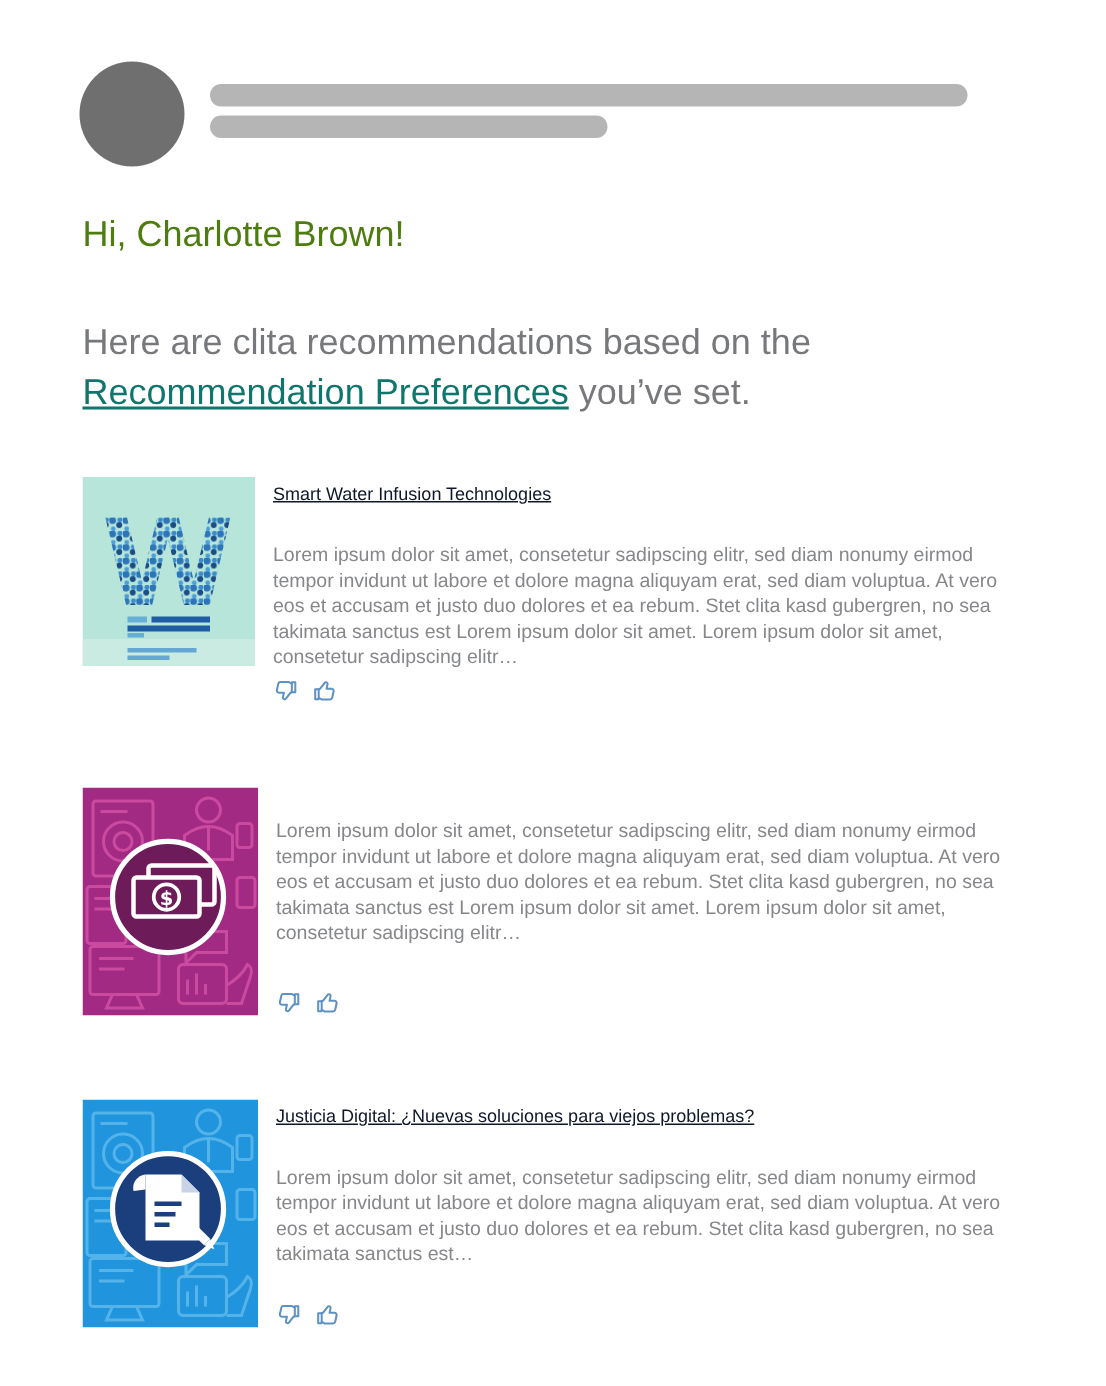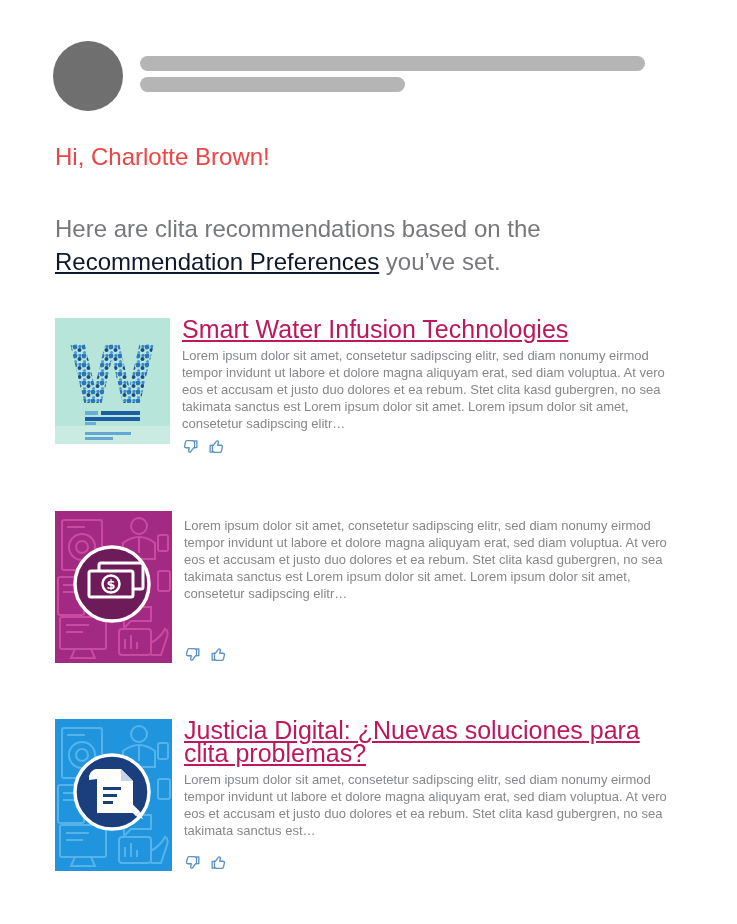--- a/index.html
+++ b/index.html
@@ -8,32 +8,32 @@
   .page { position:relative; width:737px; height:924px; background:#ffffff; overflow:hidden; }
 
   
   .header { display:flex; margin:41px 0 0 53px; }
   .avatar { width:70px; height:70px; border-radius:50%; background:#6f6f6f; flex:none; }
   .bars { margin-left:17px; margin-top:15px; display:flex; flex-direction:column; gap:6px; }
   .bar { height:15px; border-radius:8px; background:#b5b5b5; }
   .bar-long { width:505px; }
   .bar-short { width:265px; }
 
-  .greeting { margin:32px 60px 0 55px; font-size:24px; font-weight:400; color:#ef4444; line-height:28px; }
+  .greeting { margin:32px 60px 0 55px; font-size:24px; font-weight:400; color:#4d7c0f; line-height:28px; }
 
   .intro { margin:41px 60px 0 55px; font-size:24px; color:#77787b; line-height:33px; font-weight:400; }
-  .intro a { color:#0f172a; text-decoration:underline; cursor:pointer; }
+  .intro a { color:#0f766e; text-decoration:underline; cursor:pointer; }
 
   .cards { margin:40px 0 0 55px; }
   .card { display:flex; align-items:stretch; margin-bottom:56px; }
   .card:last-child { margin-bottom:0; }
   .thumb { flex:none; font-size:0; line-height:0; cursor:pointer; }
   .content { display:flex; flex-direction:column; margin-left:12px; width:495px; }
-  .card-title { font-size:25px; line-height:23px; color:#be185d; text-decoration:underline; cursor:pointer; display:inline-block; align-self:flex-start; }
-  .card-desc { margin-top:6px; font-size:13px; line-height:17px; color:#86878a; }
+  .card-title { font-size:12px; line-height:23px; color:#0f172a; text-decoration:underline; cursor:pointer; display:inline-block; align-self:flex-start; }
+  .card-desc { margin-top:20px; font-size:13px; line-height:17px; color:#86878a; }
   .feedback { margin-top:auto; padding-top:6px; display:flex; align-items:center; gap:9px; }
   .fb-icon { width:17px; height:17px; display:inline-block; cursor:pointer; }
   .fb-icon svg { width:100%; height:100%; }
 
   .hidden-defs { position:absolute; width:0; height:0; overflow:hidden; }
 </style>
 </head>
 <body>
 
 <svg class="hidden-defs" aria-hidden="true">
@@ -168,21 +168,21 @@
           <rect x="48" y="68" width="18" height="3" fill="#1b3f7d"></rect>
           <rect x="48" y="75" width="14" height="3" fill="#1b3f7d"></rect>
           <rect x="48" y="82" width="10" height="3" fill="#1b3f7d"></rect>
           <g transform="rotate(45 78 90)">
             <rect x="68" y="87" width="17" height="6" fill="#ffffff"></rect>
             <path d="M85 87 l7 3 -7 3 z" fill="#ffffff"></path>
           </g>
         </svg>
       </div>
       <div class="content">
-        <a href="#" class="card-title">Justicia Digital: ¿Nuevas soluciones para clita problemas?</a>
+        <a href="#" class="card-title">Justicia Digital: ¿Nuevas soluciones para viejos problemas?</a>
         <p class="card-desc">Lorem ipsum dolor sit amet, consetetur sadipscing elitr, sed diam nonumy eirmod tempor invidunt ut labore et dolore magna aliquyam erat, sed diam voluptua. At vero eos et accusam et justo duo dolores et ea rebum. Stet clita kasd gubergren, no sea takimata sanctus est…</p>
         <div class="feedback">
           <span class="fb-icon">
             <svg viewBox="0 0 24 24">
                 <use href="#thumb-up-shape" stroke="#5e92c5" transform="rotate(180 12 12)"></use>
               </svg>
           </span>
           <span class="fb-icon">
             <svg viewBox="0 0 24 24">
                 <use href="#thumb-up-shape" stroke="#5e92c5"></use>

